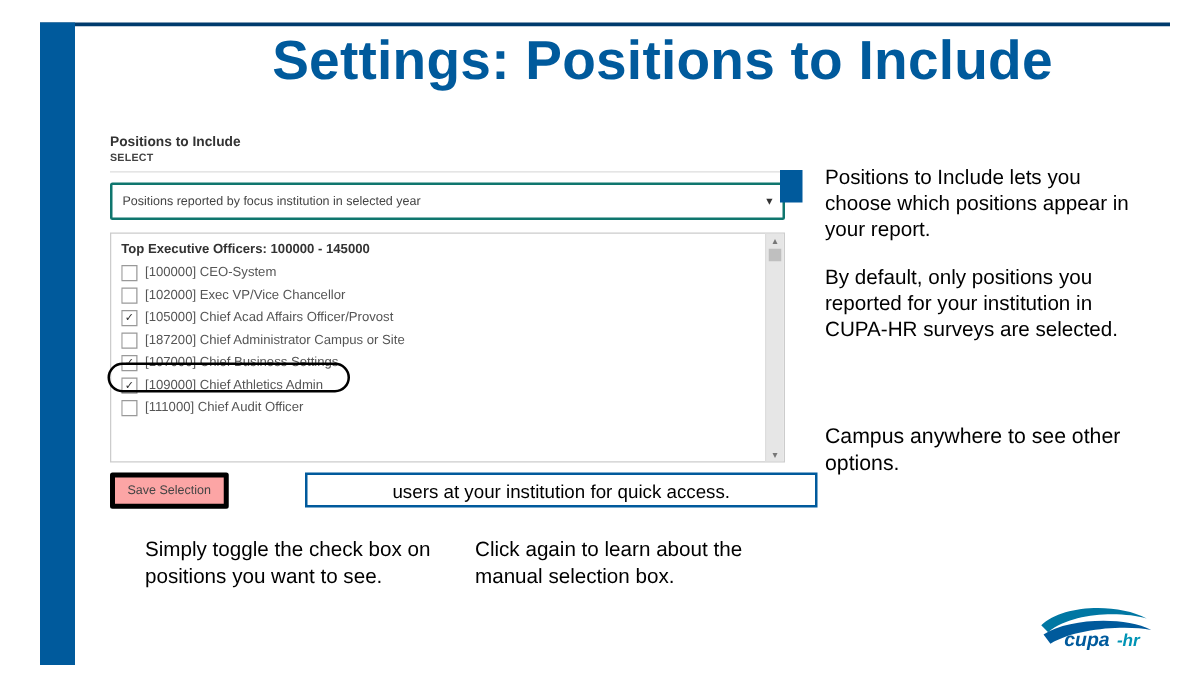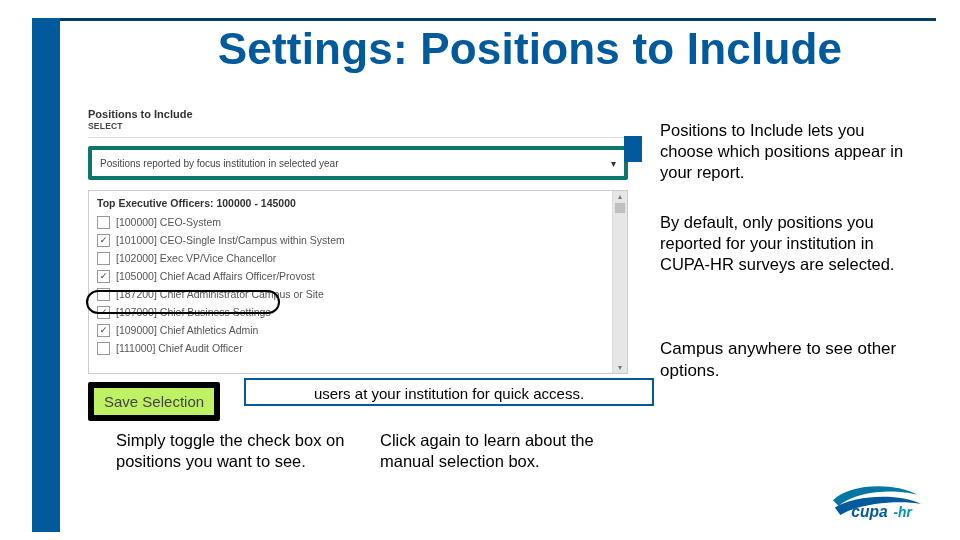--- a/index.html
+++ b/index.html
@@ -44,21 +44,21 @@
   }
   .panel .hdr{
     font-weight:700;font-size:11px;margin-bottom:1px;
   }
   .panel .select-label{
     font-size:8.5px;font-weight:700;color:#444;letter-spacing:.2px;
   }
   .panel hr{border:none;border-top:1px solid #ddd;margin:6px 0 8px;}
   .dropdown{
     margin-top:4px;
-    height:26px;border:4px solid #0f766e;
+    height:26px;border:2px solid #0f766e;
     border-radius:2px;
     display:flex;align-items:center;justify-content:space-between;
     padding:0 8px;
     font-size:10px;color:#444;
     background:#fff;
   }
   .dropdown .chev{font-size:10px;color:#333;}
   .dd-blue{
     position:absolute;left:624px;top:136px;width:18px;height:26px;
     background:var(--brand-blue);
@@ -97,31 +97,31 @@
     position:relative;border-left:1px solid #ddd;
   }
   .listbox .scroll .thumb-top{
     position:absolute;top:2px;left:2px;right:2px;height:10px;background:#bfbfbf;
   }
   .listbox .scroll .caret{
     position:absolute;left:0;right:0;text-align:center;font-size:8px;color:#777;
   }
   .save-btn{
     margin-top:8px;display:inline-block;
-    font-size:15px;color:#444;
-    padding:5px 10px;border:6px solid #000000;border-radius:2px;
-    background:#bef264;
+    font-size:10px;color:#444;
+    padding:5px 10px;border:4px solid #000000;border-radius:2px;
+    background:#fca5a5;
   }
 
   
   .rtext{
     position:absolute;left:660px;width:260px;
     font-size:16.5px;line-height:1.28;color:#000;
   }
-  .rtext.p1{top:120px;}
+  .rtext.p1{top:132px;}
   .rtext.p2{top:212px;}
   .rtext.p3{top:338px;font-size:17px;}
 
   
   .notebox{
     position:absolute;left:244px;top:378px;width:390px;height:22px;
     border:2px solid var(--brand-blue);
     overflow:hidden;
     font-size:15px;color:#000;
     display:flex;align-items:flex-end;justify-content:center;
@@ -159,24 +159,20 @@
 
   <div class="listbox">
     <div class="items">
       <div class="group-head">Top Executive Officers: 100000 - 145000</div>
 
       <div class="row">
         <span class="cb"></span>
         <span><span>[100000]</span> <span>CEO-System</span></span>
       </div>
       <div class="row">
-        <span class="cb checked"></span>
-        <span><span>[101000]</span> <span>CEO-Single Inst/Campus within System</span></span>
-      </div>
-      <div class="row">
         <span class="cb"></span>
         <span><span>[102000]</span> <span>Exec VP/Vice Chancellor</span></span>
       </div>
       <div class="row">
         <span class="cb checked"></span>
         <span><span>[105000]</span> <span>Chief Acad Affairs Officer/Provost</span></span>
       </div>
       <div class="row">
         <span class="cb"></span>
         <span><span>[187200]</span> <span>Chief Administrator Campus or Site</span></span>

